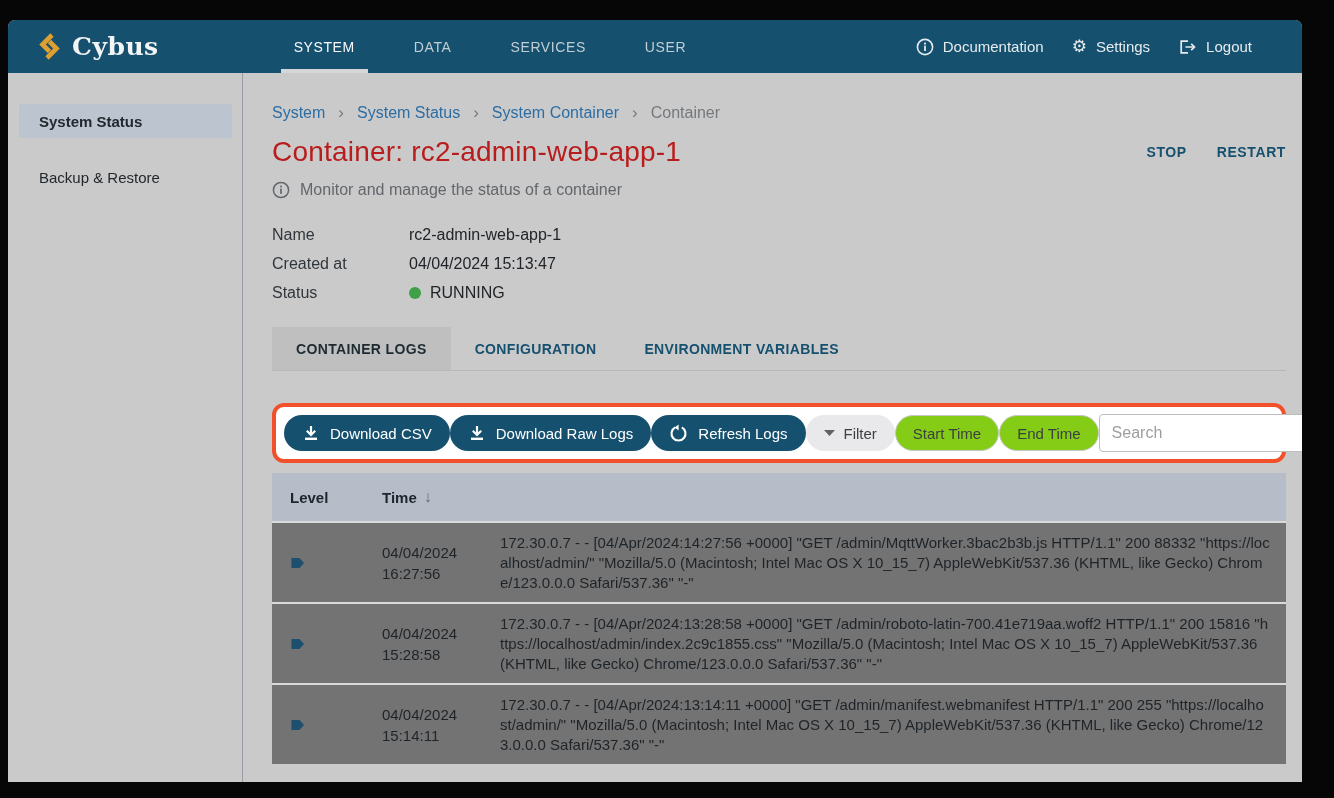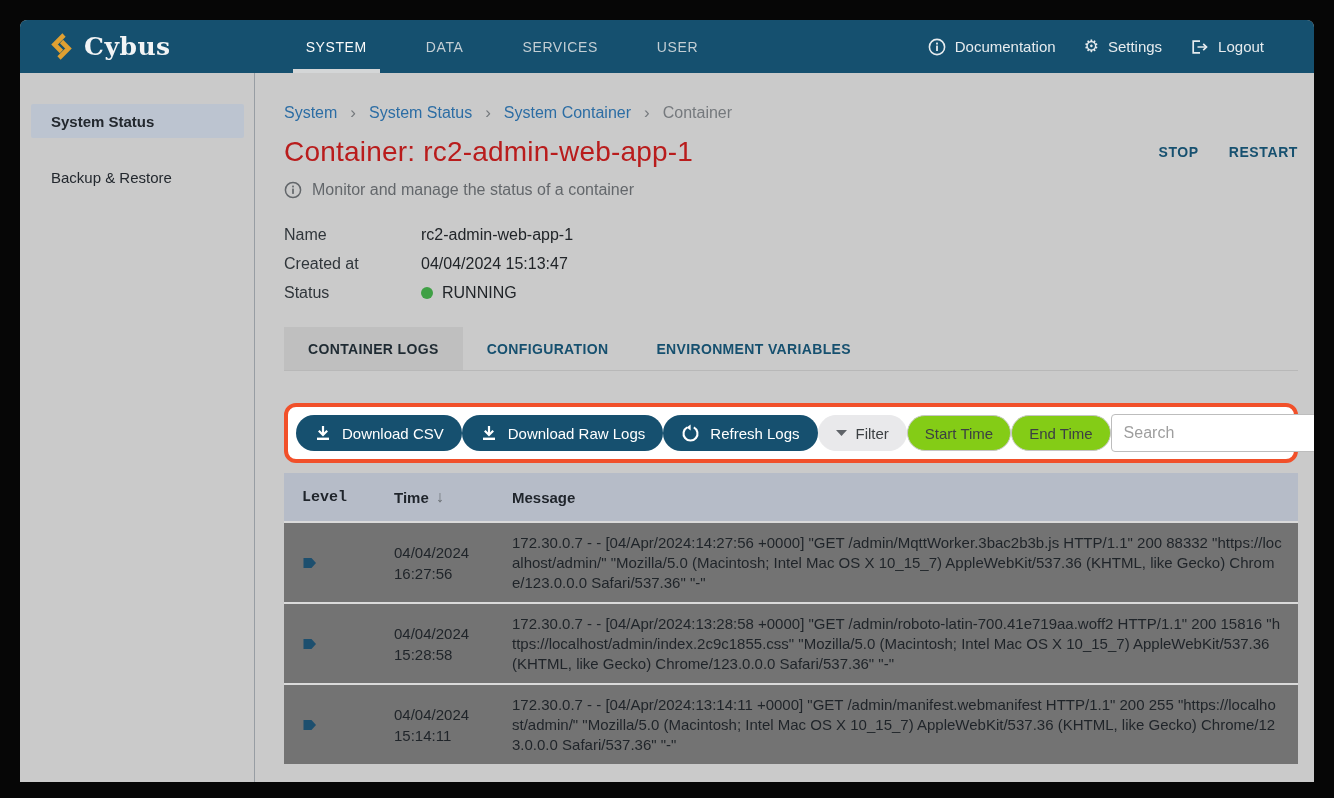--- a/index.html
+++ b/index.html
@@ -1,18 +1,18 @@
 <!DOCTYPE html>
 <html><head>
 <meta charset="utf-8">
 <style>
   * { margin:0; padding:0; box-sizing:border-box; }
   html,body { width:1334px; height:798px; background:#060606; overflow:hidden;
               font-family:"Liberation Sans","DejaVu Sans",sans-serif; }
-  .app { position:absolute; left:20px; top:20px; width:1294px; height:762px;
+  .app { position:absolute; left:8px; top:20px; width:1294px; height:762px;
          border-radius:7px 7px 0 0; overflow:hidden; display:flex; flex-direction:column;
          background:#cacaca; }
 
   
   .navbar { height:53px; flex:0 0 53px; background:#15506F; display:flex; align-items:stretch;
             padding:0 50px 0 28px; color:#fff; }
   .brand { display:flex; align-items:center; gap:9px; }
   .brand-text { font-family:"DejaVu Serif","Liberation Serif",serif; font-size:25px;
                 font-weight:600; color:#f2f4f5; letter-spacing:.5px; }
   .nav-tabs { display:flex; margin-left:122px; gap:33px; align-items:stretch; }
@@ -77,21 +77,21 @@
                 border-radius:4px; display:flex; align-items:center; padding:0 10px 0 12px;
                 background:#fff; }
   .search-box input { flex:1; border:none; outline:none; font-size:16px; color:#3c4043;
                       font-family:"Liberation Sans","DejaVu Sans",sans-serif; min-width:0; }
   .search-box input::placeholder { color:#9e9e9e; }
 
   
   .log-table { margin-top:10px; display:flex; flex-direction:column; }
   .t-header { height:48px; flex:0 0 48px; background:#b6bcc8; display:flex; align-items:center;
               font-size:15px; font-weight:700; color:#1f242b; }
-  .col-level { width:110px; flex:0 0 110px; padding-left:18px;font-family:Liberation Mono, monospace; }
+  .col-level { width:110px; flex:0 0 110px; padding-left:18px; }
   .col-time  { width:118px; flex:0 0 118px; display:flex; align-items:center; gap:7px; }
   .col-msg   { flex:1; padding-right:16px; }
   .sort-arrow { color:#6b7075; font-weight:400; font-size:16px; cursor:pointer; }
   .t-row { height:81px; flex:0 0 81px; background:#737373; border-top:2px solid #dadada;
            display:flex; align-items:center; }
   .t-row .col-time { font-size:15px; color:#1f2429; line-height:21px; display:block; }
   .msg { font-size:15px; color:#1f2429; line-height:20px; word-break:break-all; }
   .tag-icon-wrap { display:flex; align-items:center; }
 
   svg { display:block; }
@@ -265,21 +265,20 @@
         </div>
       </div>
 
       <div class="log-table">
         <div class="t-header">
           <div class="col-level">Level</div>
           <div class="col-time">
             <span>Time</span>
             <span class="sort-arrow">↓</span>
           </div>
-          <div class="col-msg">Message</div>
         </div>
 
         <div class="t-row">
           <div class="col-level tag-icon-wrap">
             <span>
               <svg width="15" height="12" viewBox="0 0 15 12">
                 <path d="M1.5 1 H9.5 L14 6 L9.5 11 H1.5 Z" fill="#1d4f6e"></path>
               </svg>
             </span>
           </div>

